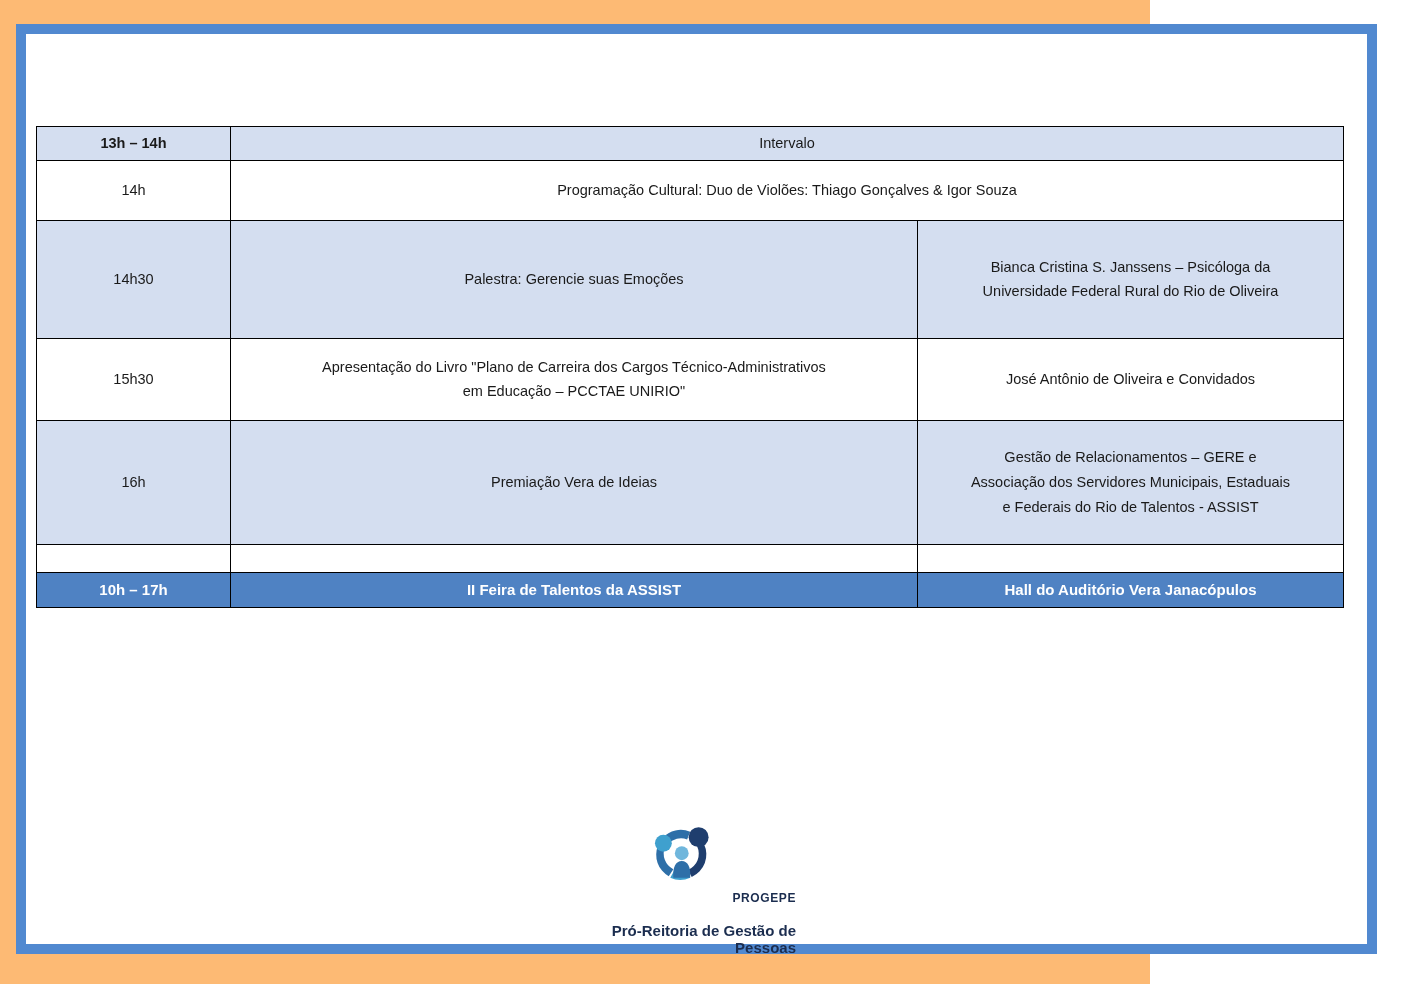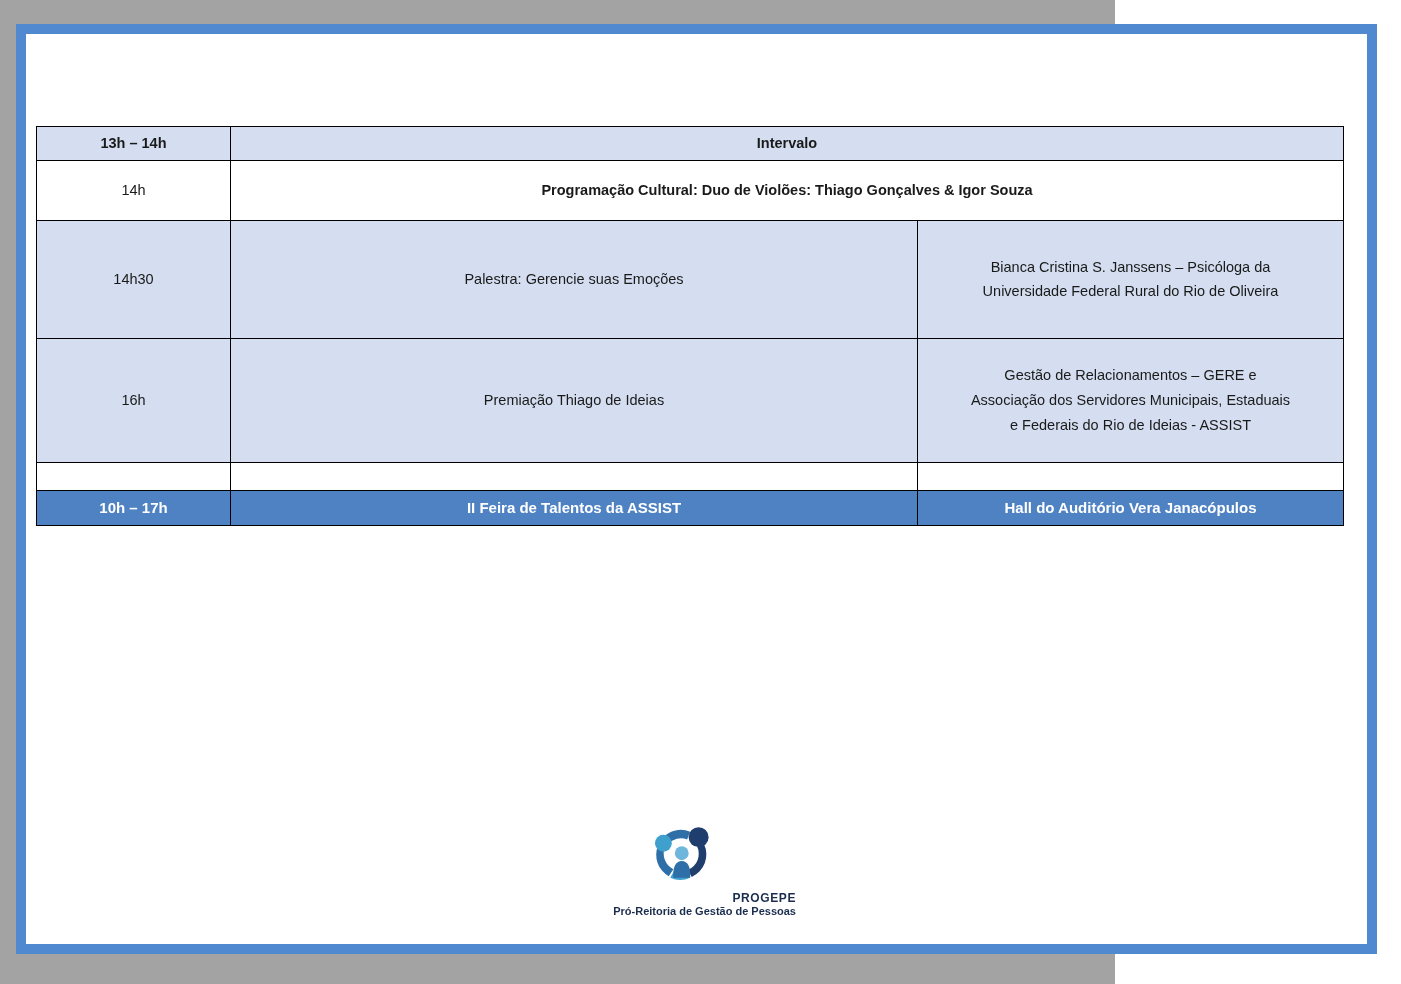--- a/index.html
+++ b/index.html
@@ -12,21 +12,22 @@
     height: 984px;
     font-family: "Liberation Sans", sans-serif;
     overflow: hidden;
   }
 
   
   #page {
     position: relative;
     width: 1115px;
     height: 984px;
-    background: #a3a3a3;
+    background: #fdba74;
+    padding-left: 35px;
   }
   #page-frame {
     position: absolute;
     left: 16px;
     top: 24px;
     width: 1361px;
     height: 930px;
     border: 10px solid #5189D0;
     background: #ffffff;
     box-sizing: border-box;
@@ -62,21 +63,21 @@
   tr.shaded td { background: #D4DEF0; }
   tr.plain  td { background: #ffffff; text-align: center; }
   tr.accent td {
     background: #4F82C3;
     color: #ffffff;
     font-weight: bold;
     font-size: 15px;
   }
   td.time { font-weight: bold; }
   td.time.light { font-weight: normal; }
-  td.wide { font-weight: bold; }
+  td.wide { font-weight: normal; }
 
   tr.r-intervalo td { height: 32px; }
   tr.r-14h       td { height: 60px; }
   tr.r-14h30     td { height: 118px; }
   tr.r-15h30     td { height: 82px; }
   tr.r-16h       td { height: 124px; }
   tr.r-empty     td { height: 28px; }
   tr.r-feira     td { height: 32px; }
 
   .two-line { display: block; }
@@ -99,23 +100,23 @@
     font-family: "Liberation Sans", sans-serif;
     font-weight: bold;
     font-size: 12px;
     letter-spacing: 0.6px;
     color: #1b2d4f;
     margin-top: 1px;
   }
   #logo-subtitle {
     font-family: "Liberation Sans", sans-serif;
     font-weight: bold;
-    font-size: 11px;
+    font-size: 15px;
     color: #1b2d4f;
-    margin-top: 0;
+    margin-top: 17px;
   }
 </style>
 </head>
 <body>
 
 <div id="page">
 
   <div id="page-frame"></div>
 
   <div id="schedule-wrap">
@@ -139,28 +140,36 @@
 
         <tr class="shaded r-14h30">
           <td class="time light">14h30</td>
           <td>Palestra: Gerencie suas Emoções</td>
           <td>
             <span class="two-line">Bianca Cristina S. Janssens – Psicóloga da</span>
             <span class="two-line">Universidade Federal Rural do Rio de Oliveira</span>
           </td>
         </tr>
 
+        <tr class="plain r-15h30">
+          <td class="time light">15h30</td>
+          <td>
+            <span class="two-line">Apresentação do Livro "Plano de Carreira dos Cargos Técnico-Administrativos</span>
+            <span class="two-line">em Educação – PCCTAE UNIRIO"</span>
+          </td>
+          <td>José Antônio de Oliveira e Convidados</td>
+        </tr>
 
         <tr class="shaded r-16h">
           <td class="time light">16h</td>
-          <td>Premiação Thiago de Ideias</td>
+          <td>Premiação Vera de Ideias</td>
           <td>
             <span class="two-line">Gestão de Relacionamentos – GERE e</span>
             <span class="two-line">Associação dos Servidores Municipais, Estaduais</span>
-            <span class="two-line">e Federais do Rio de Ideias - ASSIST</span>
+            <span class="two-line">e Federais do Rio de Talentos - ASSIST</span>
           </td>
         </tr>
 
         <tr class="plain r-empty">
           <td class="time"></td>
           <td></td>
           <td></td>
         </tr>
 
         <tr class="accent r-feira">

